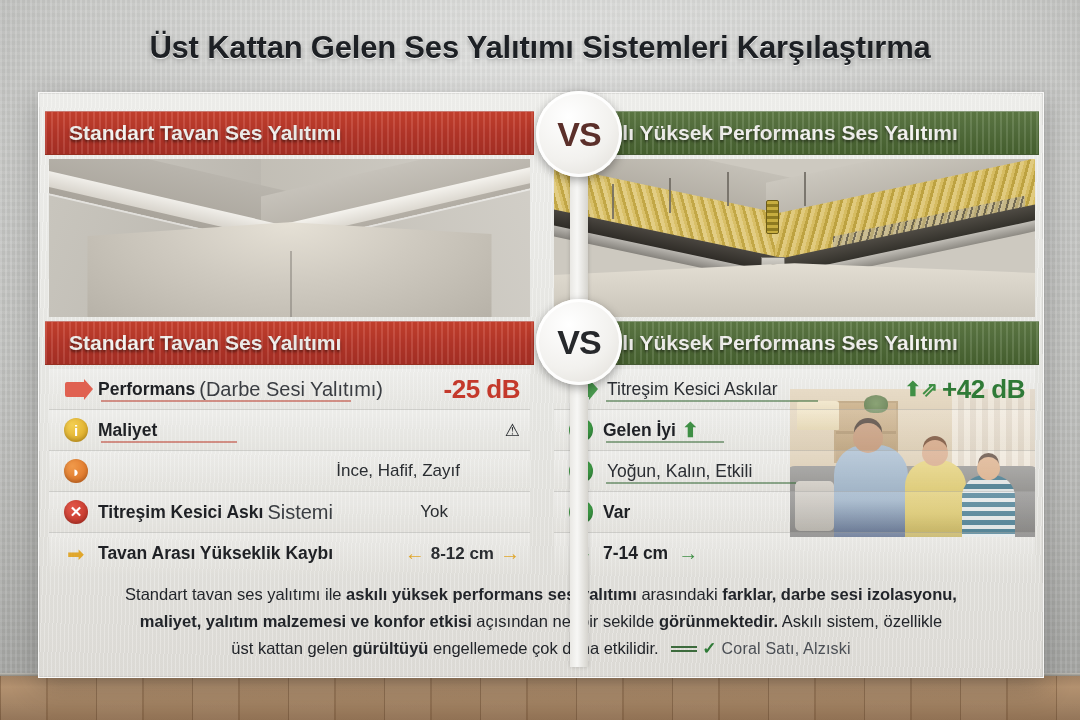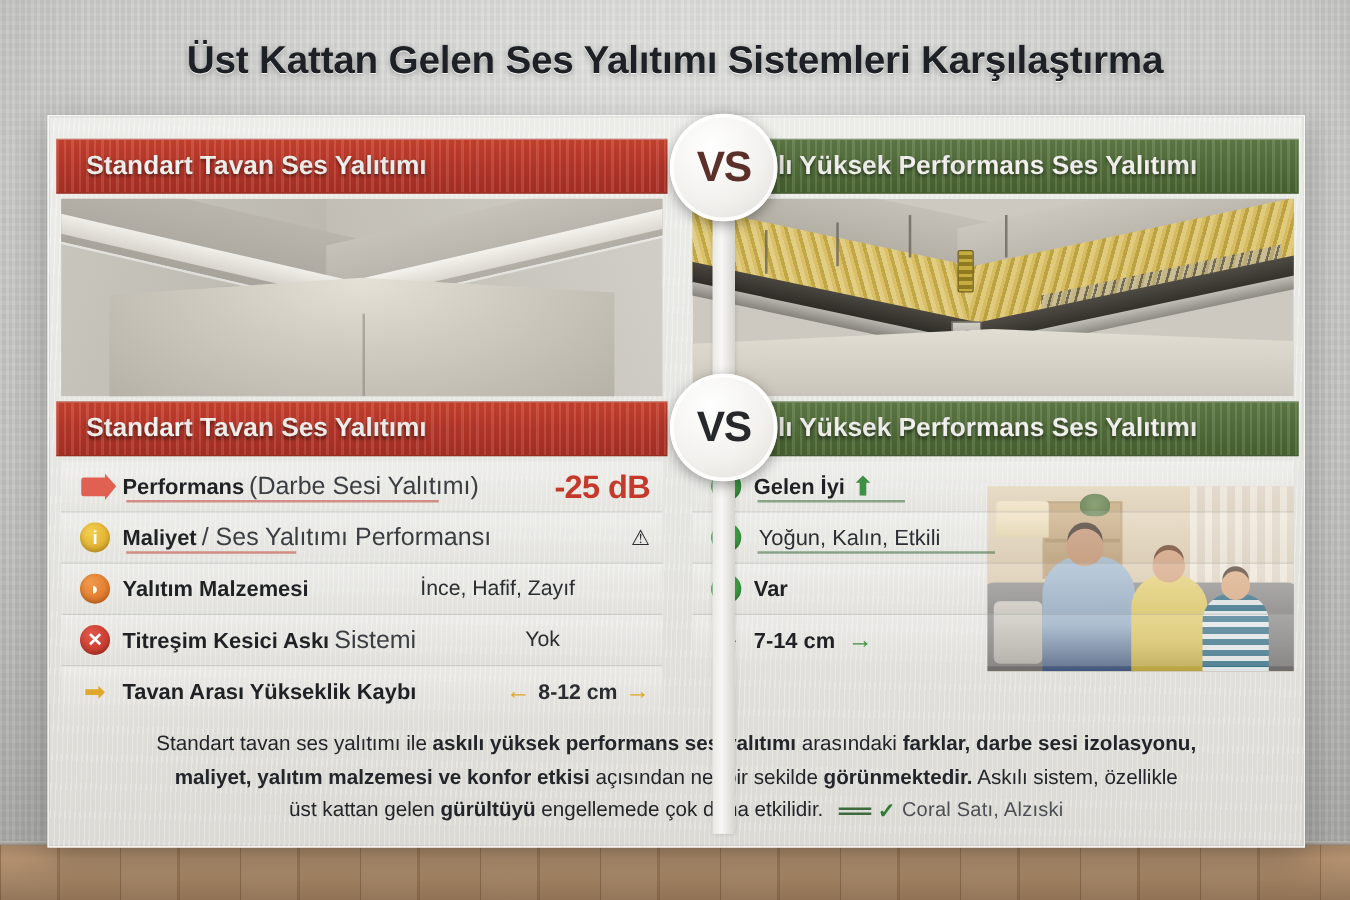--- a/index.html
+++ b/index.html
@@ -381,31 +381,29 @@
           <span class="spacer"></span>
           <span class="val big-red">-25 dB</span>
           <span class="underline-red" style="width:250px"></span>
         </div>
 
         <div class="row">
           <span class="ic">
             <span class="g-circle c-amber">i</span>
           </span>
           <span class="lbl-strong">Maliyet</span>
-          <span class="lbl-soft">/ Ses Yalıtımı Performansı</span>
           <span class="spacer"></span>
           <span class="val g-warn">⚠</span>
           <span class="underline-red" style="width:136px"></span>
         </div>
 
         <div class="row">
           <span class="ic">
             <span class="g-circle c-orange">◗</span>
           </span>
-          <span class="lbl-strong">Yalıtım Malzemesi</span>
           <span class="spacer"></span>
           <span class="val">İnce, Hafif, Zayıf</span>
           <span style="width:60px"></span>
         </div>
 
         <div class="row">
           <span class="ic">
             <span class="g-circle c-red">✕</span>
           </span>
           <span class="lbl-strong">Titreşim Kesici Askı</span>
@@ -468,20 +466,30 @@
         <div class="plant"></div>
         <div class="sofa"></div>
         <div class="cushion"></div>
         <div class="p-dad"></div>
         <div class="p-mom"></div>
         <div class="p-kid"></div>
       </div>
 
       <div class="rows">
 
+        <div class="row row-right">
+          <span class="ic">
+              <span class="g-spk-green"></span>
+            </span>
+          <span class="lbl-soft" style="font-weight:normal;color:#2b2e33;font-size:17.5px">Titreşim Kesici Askılar</span>
+          <span class="spacer"></span>
+          <span class="g-arrow-up-green" style="margin-right:4px">⬆⇗</span>
+          <span class="val big-green">+42 dB</span>
+          <span class="underline-green" style="width:212px"></span>
+        </div>
 
         <div class="row row-right">
           <span class="ic">
             <span class="g-circle c-green">✓</span>
           </span>
           <span class="lbl-strong">Gelen İyi</span>
           <span class="g-arrow-up-green" style="margin-left:6px">⬆</span>
           <span class="spacer"></span>
           <span class="underline-green" style="width:118px"></span>
         </div>

